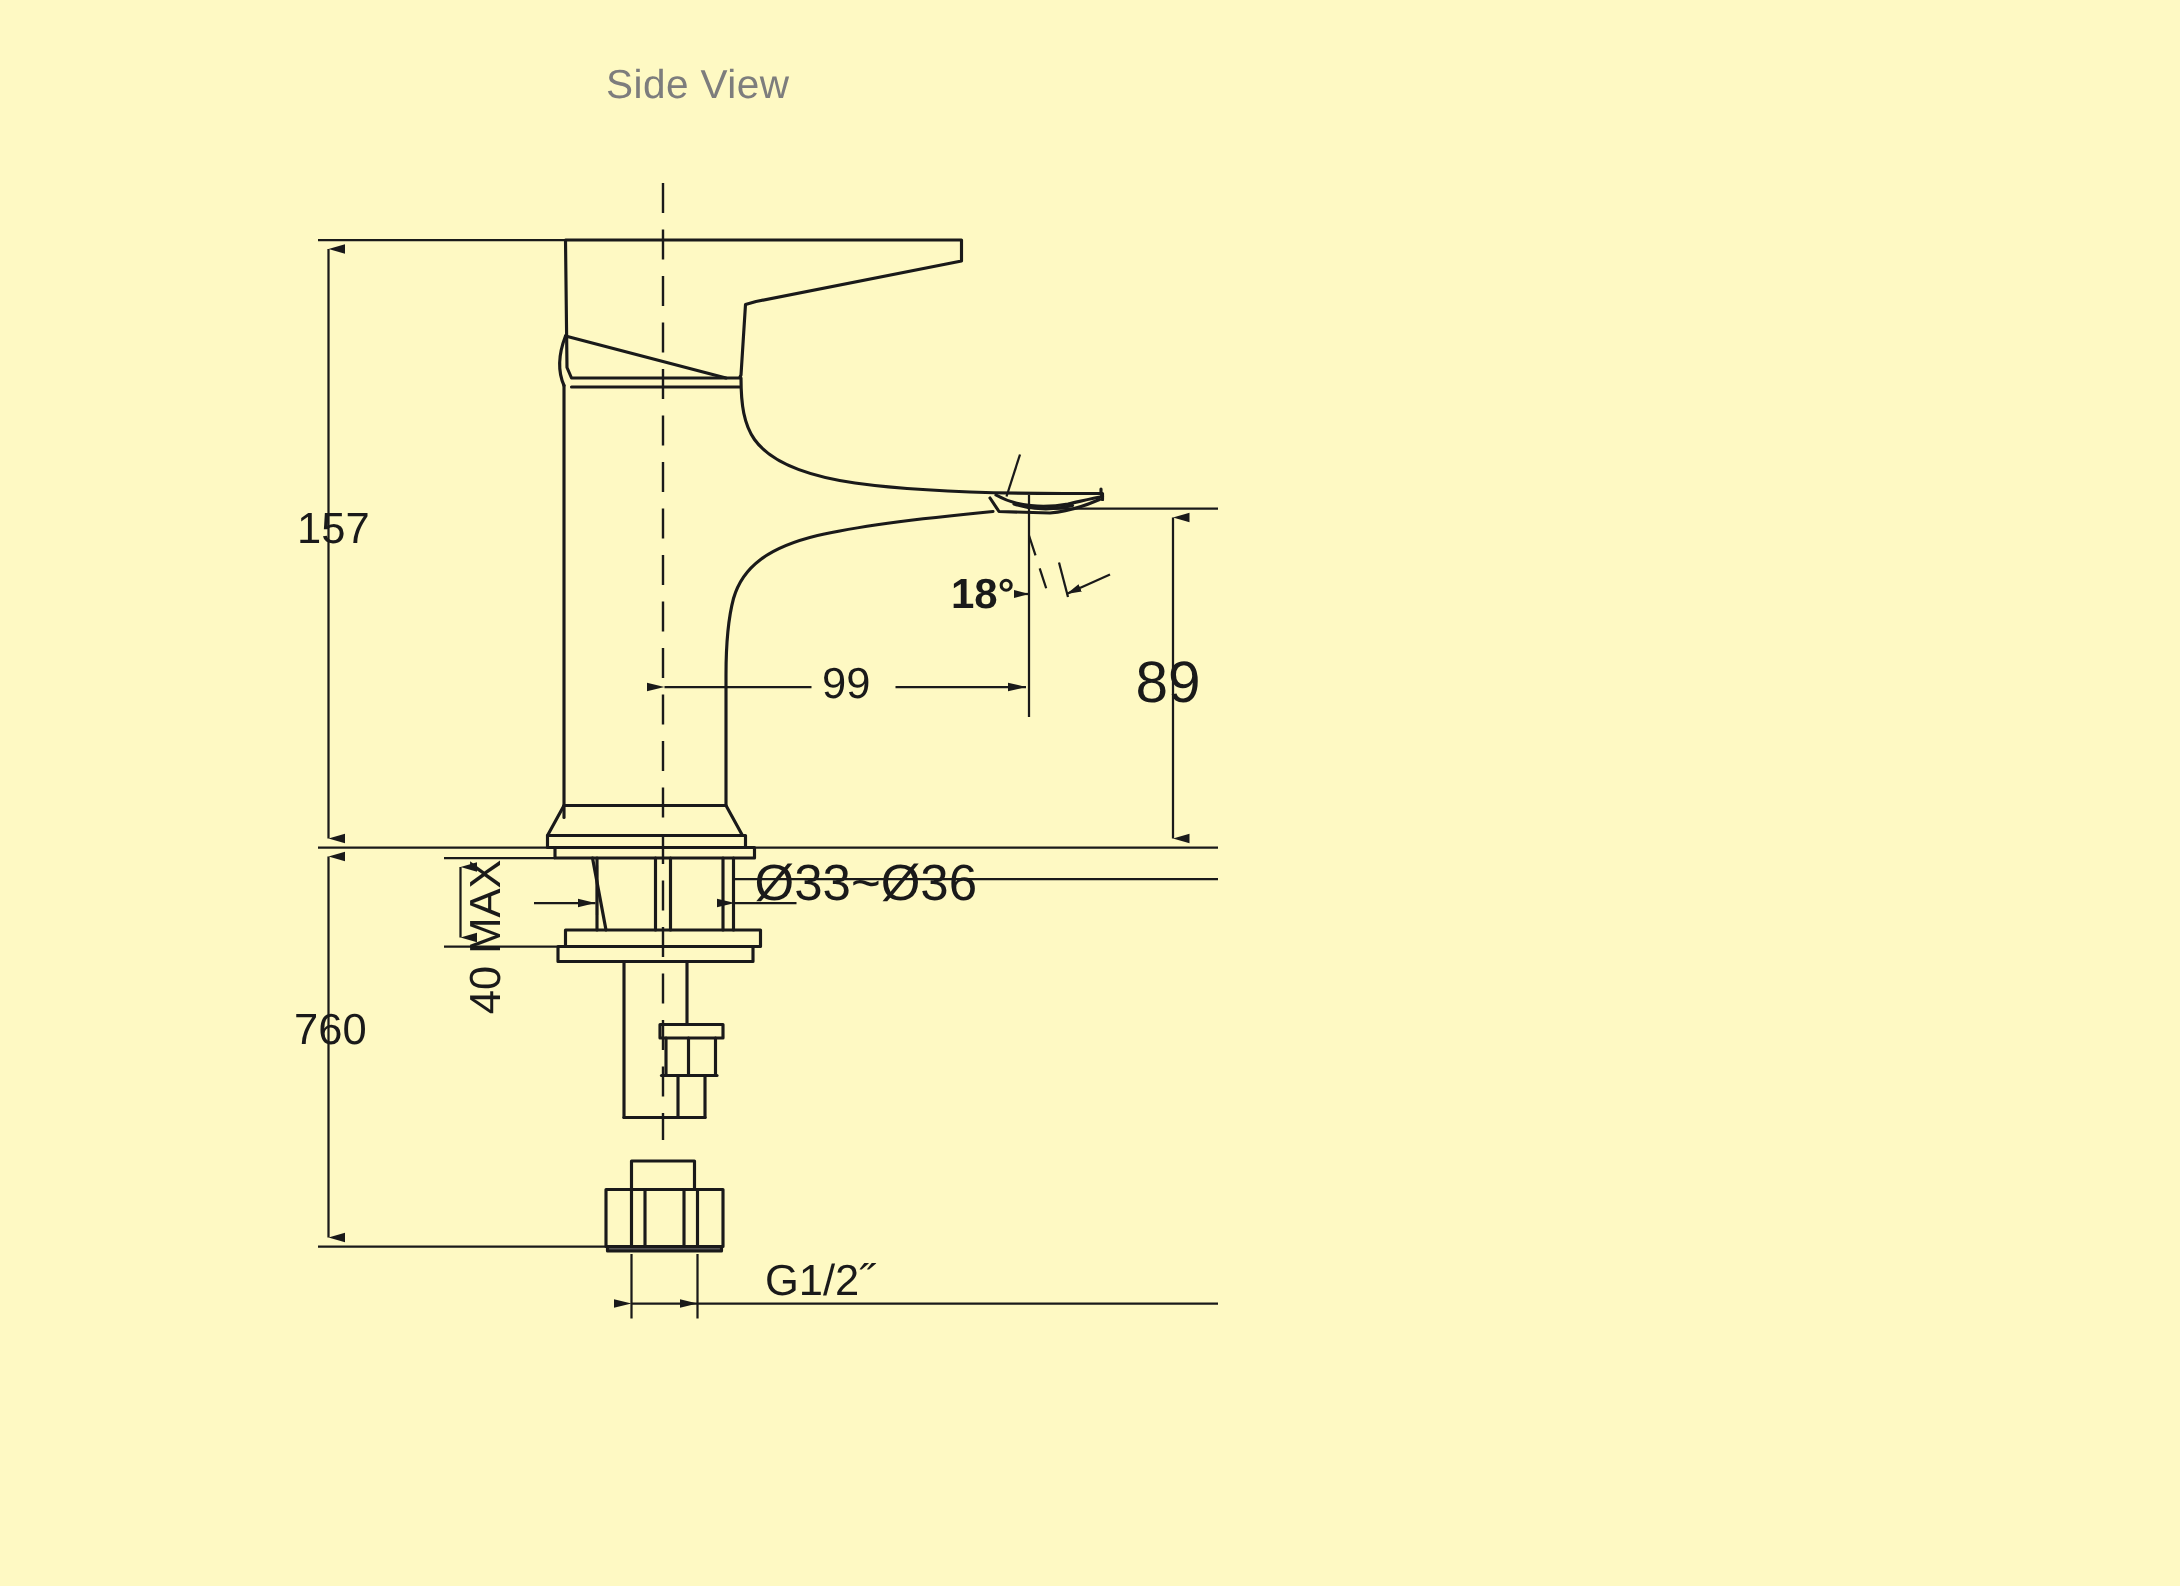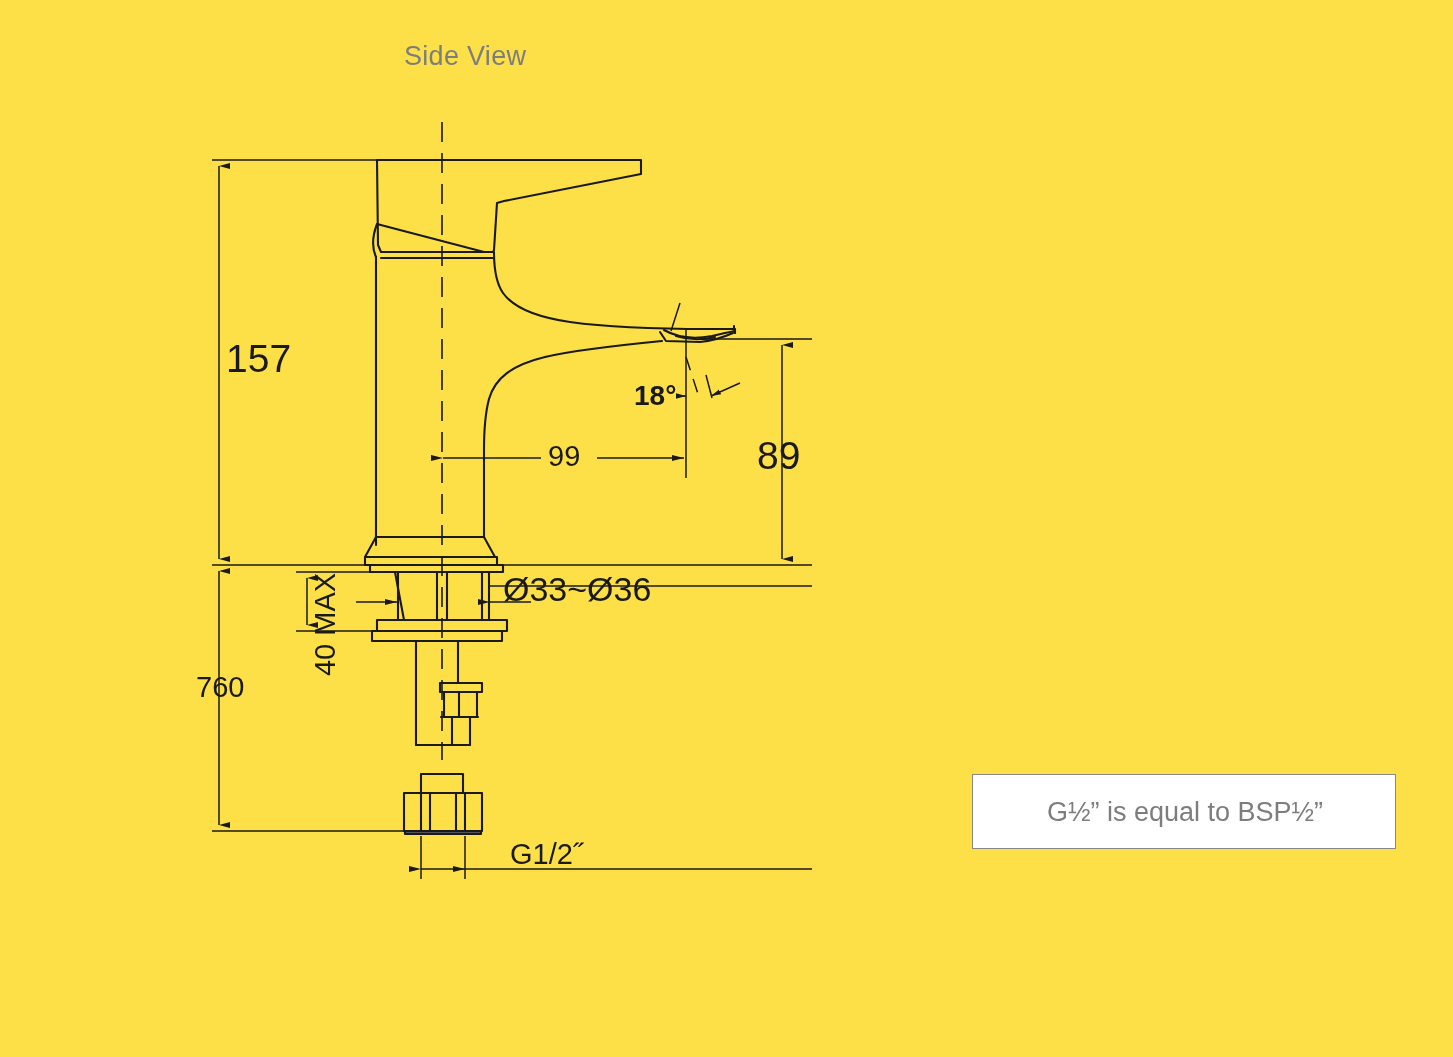--- a/index.html
+++ b/index.html
@@ -7,21 +7,21 @@
     padding: 0;
     background: #ffffff;
   }
   body {
     font-family: "Liberation Sans", sans-serif;
   }
   #canvas {
     position: relative;
     width: 1453px;
     height: 1057px;
-    background: #fde047;
+    background: #fef9c3;
     overflow: hidden;
   }
   svg.drawing {
     position: absolute;
     left: 0;
     top: 0;
     width: 1453px;
     height: 1057px;
   }
   .txt {
@@ -33,22 +33,21 @@
   #view-title {
     left: 404px;
     top: 41px;
     font-size: 27px;
     color: #7d7d7d;
     letter-spacing: 0.3px;
   }
   #dim-157 {
     left: 198px;
     top: 337px;
-    font-size: 39px;
-    margin-left: 28px;
+    font-size: 29px;
   }
   #dim-430 {
     left: 196px;
     top: 671px;
     font-size: 29px;
   }
   #dim-40max {
     left: 250px;
     top: 608px;
     font-size: 29px;
@@ -255,17 +254,14 @@
   <div class="txt" id="dim-99">99</div>
 
   <div class="txt" id="dim-89">89</div>
 
   <div class="txt" id="dim-18deg">18°</div>
 
   <div class="txt" id="dim-diameter">Ø33~Ø36</div>
 
   <div class="txt" id="dim-g12">G1/2˝</div>
 
-  <div id="note-box">
-    <div id="note-text">G½” is equal to BSP½”</div>
-  </div>
 
 </div>
 
 </body></html>

